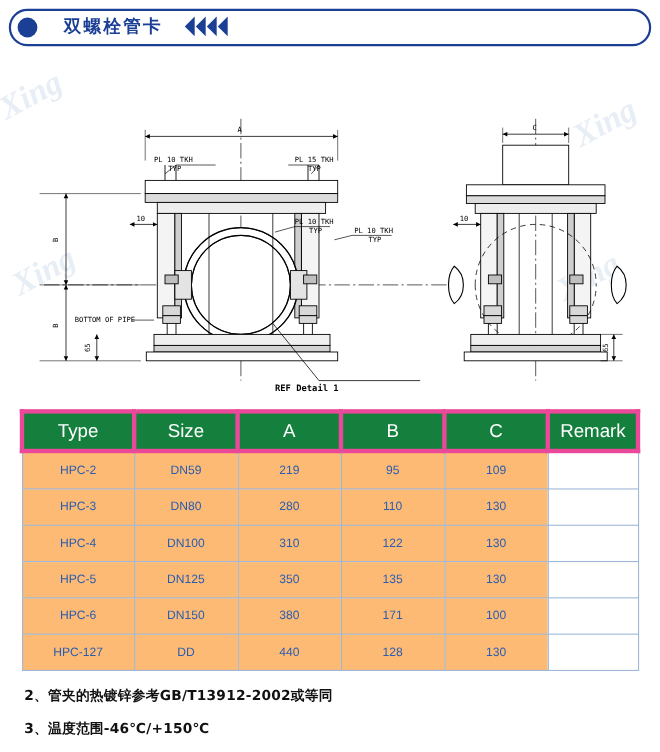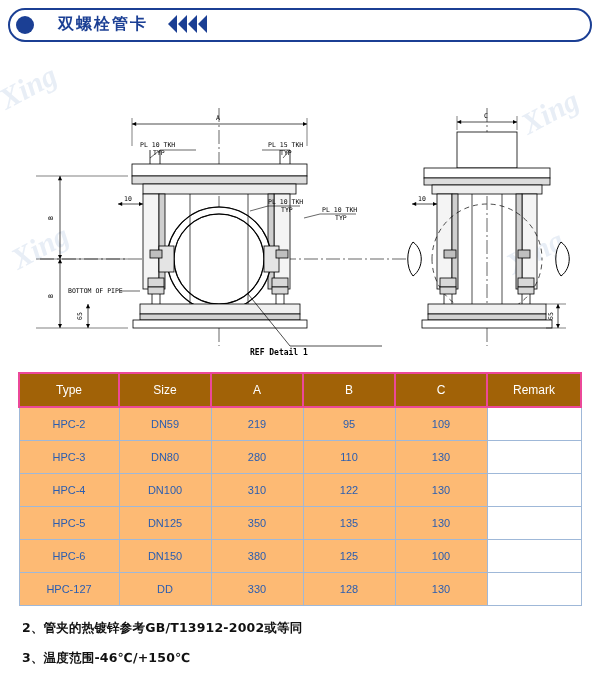--- a/index.html
+++ b/index.html
@@ -106,26 +106,26 @@
     margin: 6px 18px 0 18px;
     z-index: 2;
   }
   table.spec {
     border-collapse: collapse;
     width: 564px;
     table-layout: fixed;
     font-size: 11px;
   }
   table.spec th {
-    background: #a16207;
+    background: #15803d;
     color: #ffffff;
     font-weight: normal;
     height: 30px;
-    border: 2px solid #ec4899;
-    font-size: 12px;
+    border: 4px solid #ec4899;
+    font-size: 17px;
   }
   table.spec td {
     height: 30px;
     text-align: center;
     border: 1px solid #9fb8d8;
     color: #2a5db0;
     background: #fdba74;
   }
   table.spec td.remark { background: #ffffff; }
 
@@ -360,28 +360,28 @@
         <td>DN125</td>
         <td>350</td>
         <td>135</td>
         <td>130</td>
         <td class="remark"></td>
       </tr>
       <tr>
         <td>HPC-6</td>
         <td>DN150</td>
         <td>380</td>
-        <td>125</td>
+        <td>171</td>
         <td>100</td>
         <td class="remark"></td>
       </tr>
       <tr>
         <td>HPC-127</td>
         <td>DD</td>
-        <td>330</td>
+        <td>440</td>
         <td>128</td>
         <td>130</td>
         <td class="remark"></td>
       </tr>
     </tbody>
   </table>
 </div>
 
 <div class="notes">
   <div class="note">2、管夹的热镀锌参考GB/T13912-2002或等同</div>

